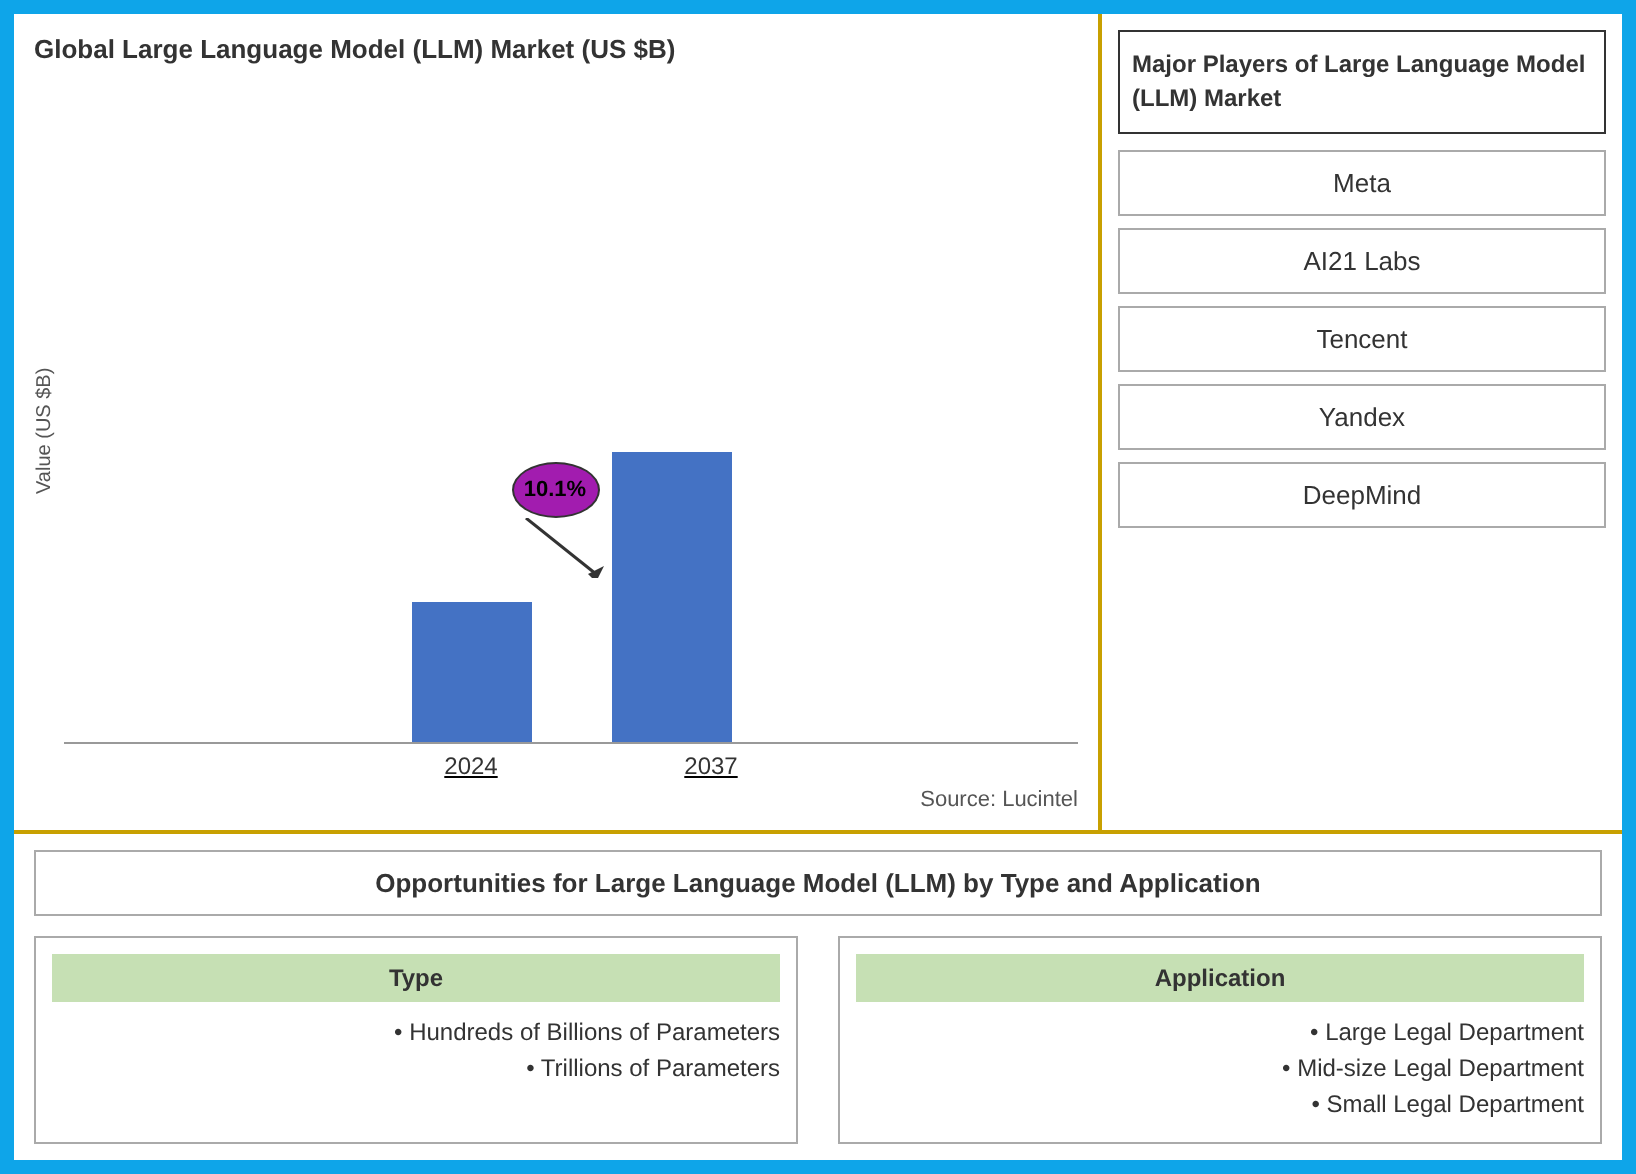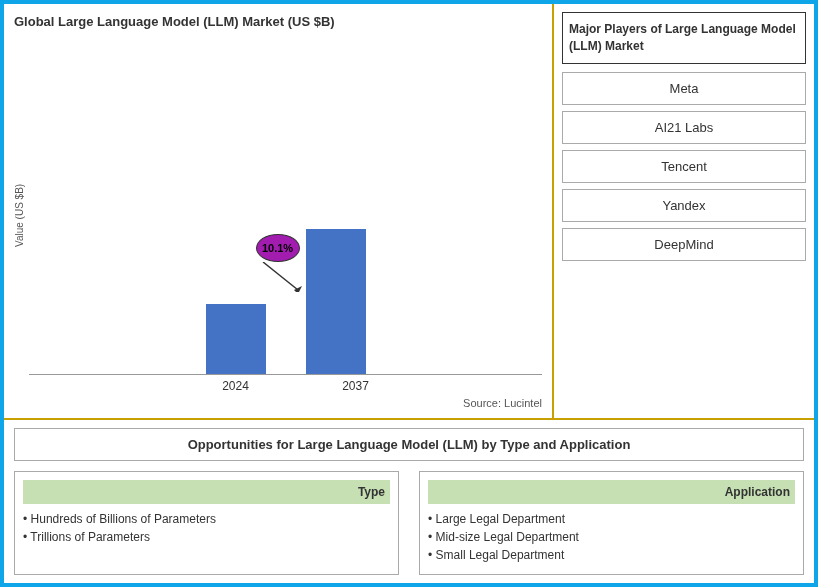--- a/index.html
+++ b/index.html
@@ -9,21 +9,21 @@
       font-family: Arial, sans-serif;
       background: #fff;
       overflow: hidden;
     }
 
     .main-container {
       width: 818px;
       height: 587px;
       display: flex;
       flex-direction: column;
-      border: 4px solid #0ea5e9;
+      border: 7px solid #0ea5e9;
     }
 
     
     .top-section {
       display: flex;
       flex: 1;
       border-bottom: 2px solid #c8a000;
     }
 
     
@@ -89,20 +89,21 @@
 
     .bar-2024 { height: 70px; }
     .bar-2030 { height: 145px; }
 
     .x-axis {
       display: flex;
       justify-content: center;
       gap: 60px;
       margin-top: 4px;
       padding-left: 20px;
+      text-decoration: underline;
     }
 
     .x-label {
       font-size: 12px;
       color: #333;
       width: 60px;
       text-align: center;
     }
 
     
@@ -191,31 +192,32 @@
     }
 
     .column-box {
       flex: 1;
       border: 1.5px solid #aaa;
       padding: 8px;
     }
 
     .column-header {
       background-color: #c6e0b4;
-      text-align: right;
+      text-align: center;
       font-size: 12px;
       font-weight: bold;
       color: #333;
       padding: 5px;
       margin-bottom: 8px;
     }
 
     .column-list {
       list-style: none;
       padding: 0;
+      text-align: right;
     }
 
     .column-list li {
       font-size: 12px;
       color: #333;
       margin-bottom: 4px;
       padding-left: 10px;
       text-indent: -10px;
     }
 

